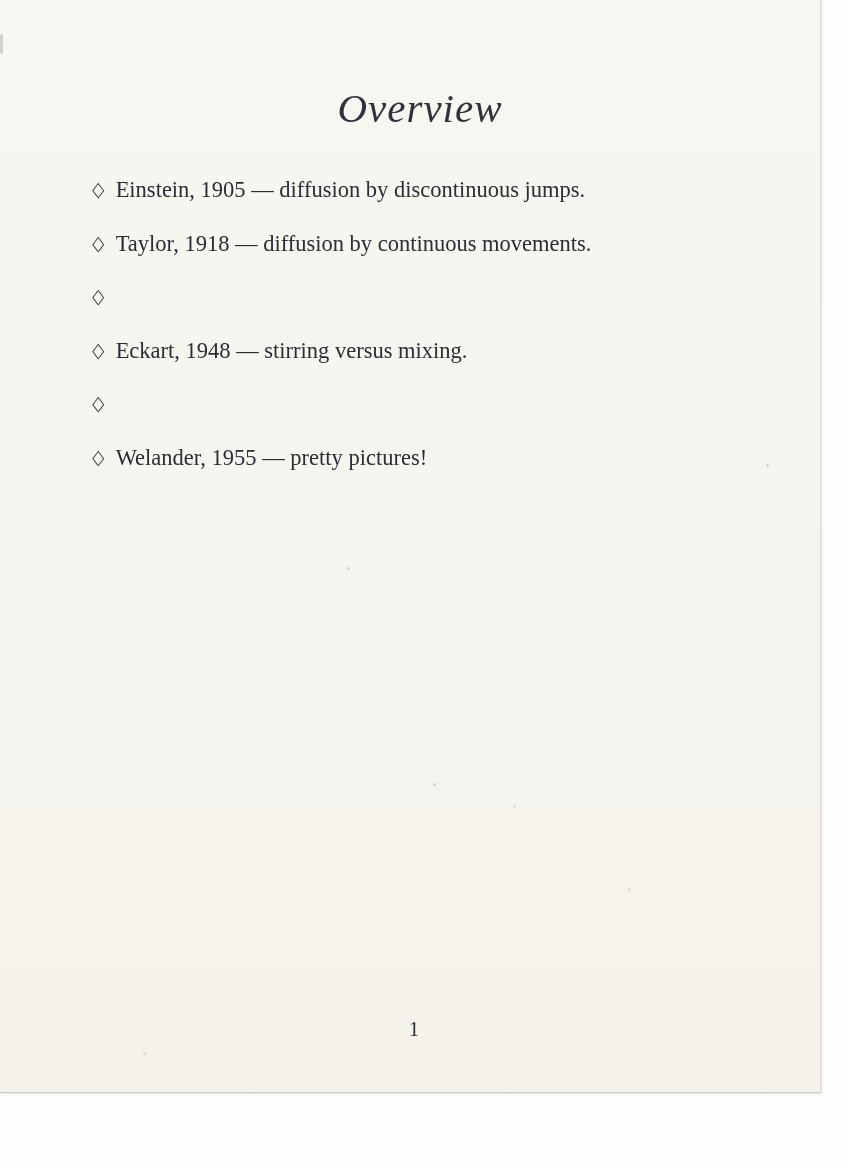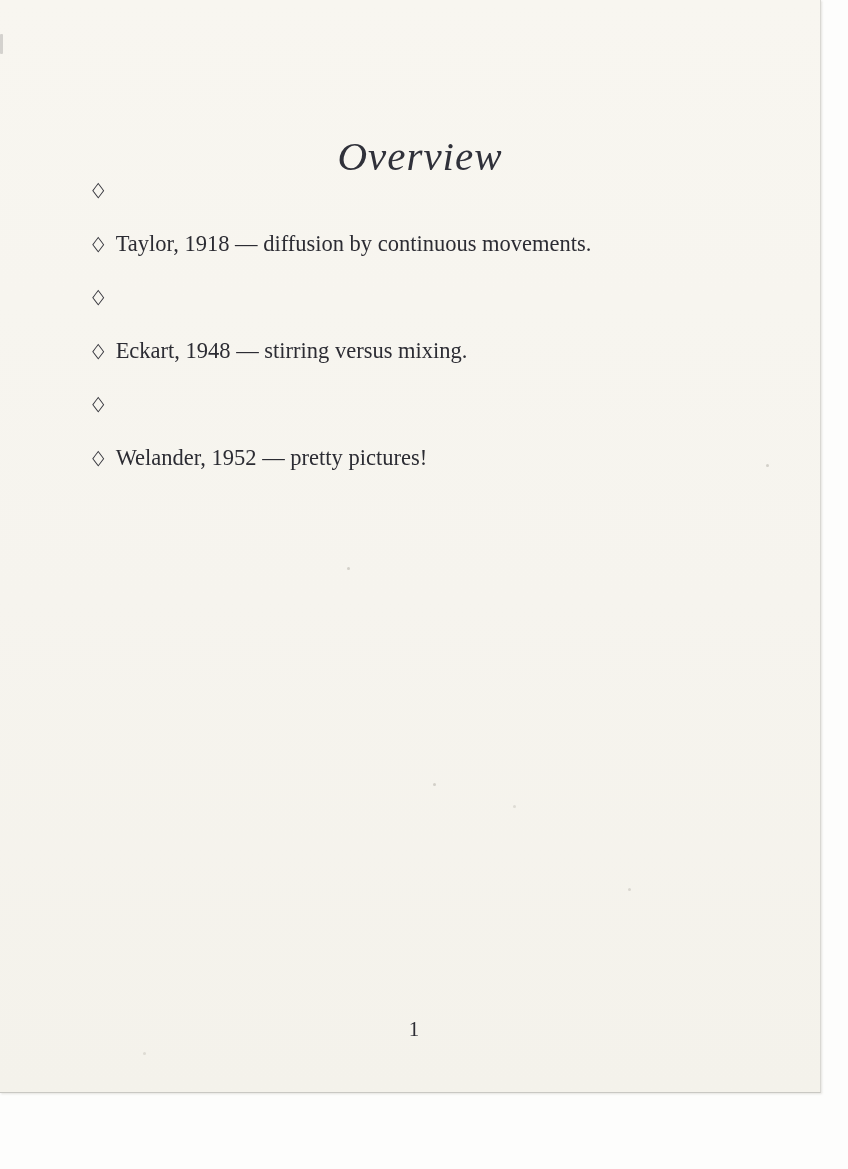--- a/index.html
+++ b/index.html
@@ -34,21 +34,20 @@
   .slide-title {
     position: absolute;
     top: 84px;
     left: 10px;
     width: 820px;
     text-align: center;
     font-style: italic;
     font-size: 41px;
     letter-spacing: 1px;
     color: #30313a;
-    margin-top: 48px;
   }
 
   .bullet-list {
     position: absolute;
     top: 177px;
     left: 91px;
     width: 680px;
     list-style: none;
     margin: 0;
     padding: 0;
@@ -112,38 +111,39 @@
 </head>
 <body>
 
 <div class="paper">
 
   <div class="slide-title">Overview</div>
 
   <ul class="bullet-list">
     <li class="bullet-row">
       <span class="diamond">◇</span>
+      <span>Einstein, 1905 — diffusion by discontinuous jumps.</span>
     </li>
     <li class="bullet-row">
       <span class="diamond">◇</span>
       <span>Taylor, 1918 — diffusion by continuous movements.</span>
     </li>
     <li class="bullet-row">
       <span class="diamond">◇</span>
     </li>
     <li class="bullet-row">
       <span class="diamond">◇</span>
       <span>Eckart, 1948 — stirring versus mixing.</span>
     </li>
     <li class="bullet-row">
       <span class="diamond">◇</span>
     </li>
     <li class="bullet-row">
       <span class="diamond">◇</span>
-      <span>Welander, 1952 — pretty pictures!</span>
+      <span>Welander, 1955 — pretty pictures!</span>
     </li>
   </ul>
 
   <div class="page-number">1</div>
 
   <div class="edge-mark"></div>
   <div class="speck s1"></div>
   <div class="speck s2"></div>
   <div class="speck s3"></div>
   <div class="speck s4"></div>

